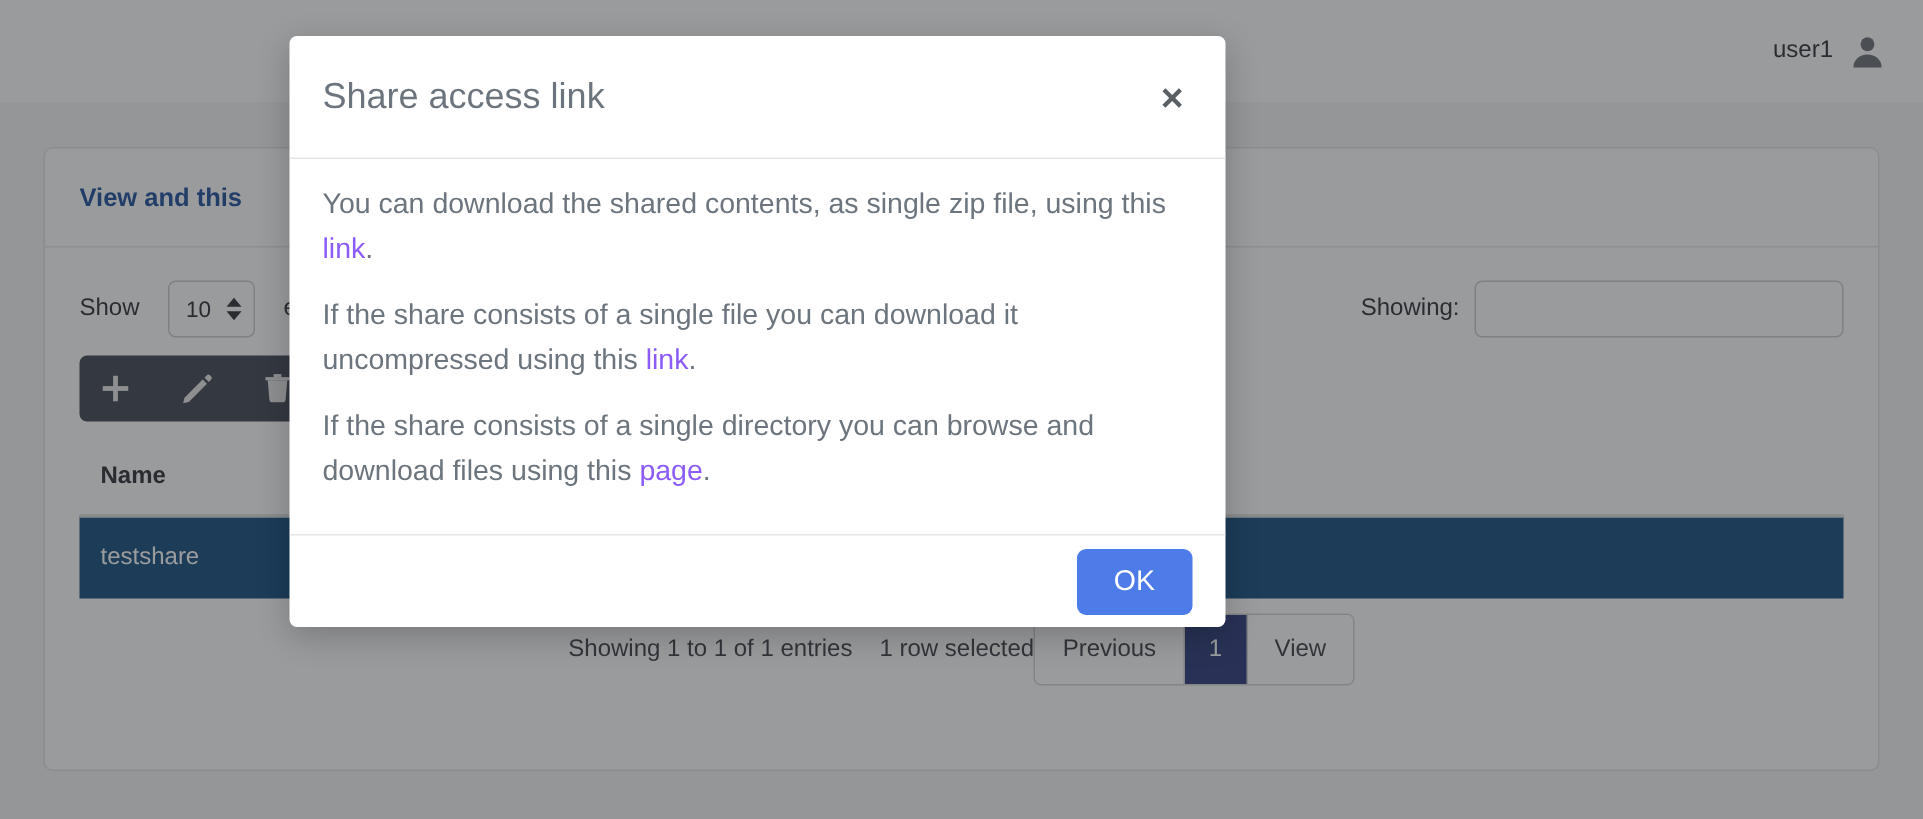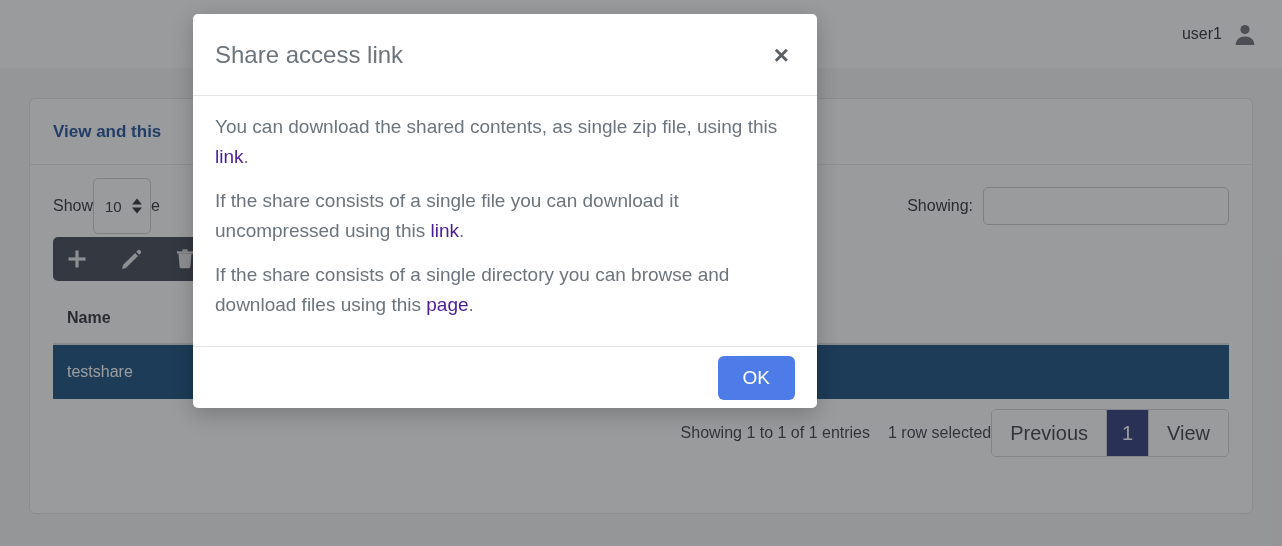--- a/index.html
+++ b/index.html
@@ -76,29 +76,29 @@
 
   .dt-top {
     display: flex;
     align-items: center;
     justify-content: space-between;
     height: 42px;
   }
   .dt-length {
     display: flex;
     align-items: center;
-    gap: 0;
+    gap: 19px;
     font-size: 16px;
     color: #2b2f33;
   }
   .dt-select {
     position: relative;
     border: 1px solid #ccc;
     border-radius: 5px;
-    height: 56px;
+    height: 38px;
     width: 58px;
     box-sizing: border-box;
     display: flex;
     align-items: center;
     padding-left: 11px;
     font-size: 15px;
     color: #2b2f33;
     background: #fff;
   }
   .dt-select .spinner {
@@ -182,42 +182,42 @@
     font-size: 16px;
     padding: 18px 14px;
     color: #ffffff;
   }
   tr.selected-row td { background: #124c7e; }
   tr.selected-row td:first-child { border-radius: 0; }
 
   .dt-bottom {
     display: flex;
     align-items: center;
-    justify-content: flex-end;
+    justify-content: center;
     margin-top: 10px;
     padding-bottom: 10px;
   }
   .dt-info {
     font-size: 16px;
     color: #3a3f44;
   }
   .dt-info .sep { display: inline-block; width: 18px; }
   .pagination {
     display: flex;
     border: 1px solid #d3d3d3;
     border-radius: 5px;
     overflow: hidden;
   }
   .page-btn {
     height: 46px;
     display: flex;
     align-items: center;
     justify-content: center;
     padding: 0 18px;
-    font-size: 20px;
+    font-size: 16px;
     color: #3a3f44;
     background: #fff;
     border-right: 1px solid #d3d3d3;
     box-sizing: border-box;
   }
   .page-btn:last-child { border-right: none; }
   .page-btn.active {
     background: #2b3a7a;
     color: #ffffff;
     min-width: 42px;
@@ -228,21 +228,21 @@
   #overlay {
     position: absolute;
     inset: 0;
     background: rgba(40, 42, 46, 0.47);
   }
 
   
   #modal {
     position: absolute;
     left: 193px;
-    top: 14px;
+    top: 24px;
     width: 624px;
     background: #ffffff;
     border-radius: 5px;
     box-shadow: 0 6px 22px rgba(0,0,0,0.22);
     overflow: hidden;
   }
   .modal-header {
     height: 82px;
     box-sizing: border-box;
     border-bottom: 1px solid #e6e6e6;
@@ -267,21 +267,21 @@
     padding: 16px 22px 20px 22px;
   }
   .modal-body p {
     margin: 0 0 14px 0;
     font-size: 19px;
     line-height: 1.58;
     color: #6c757d;
   }
   .modal-body p:last-child { margin-bottom: 6px; }
   .modal-body a {
-    color: #4c1d95;
+    color: #8b5cf6;
     text-decoration: none;
   }
   .modal-footer {
     border-top: 1px solid #e6e6e6;
     height: 62px;
     box-sizing: border-box;
     display: flex;
     align-items: center;
     justify-content: flex-end;
     padding: 0 22px;

